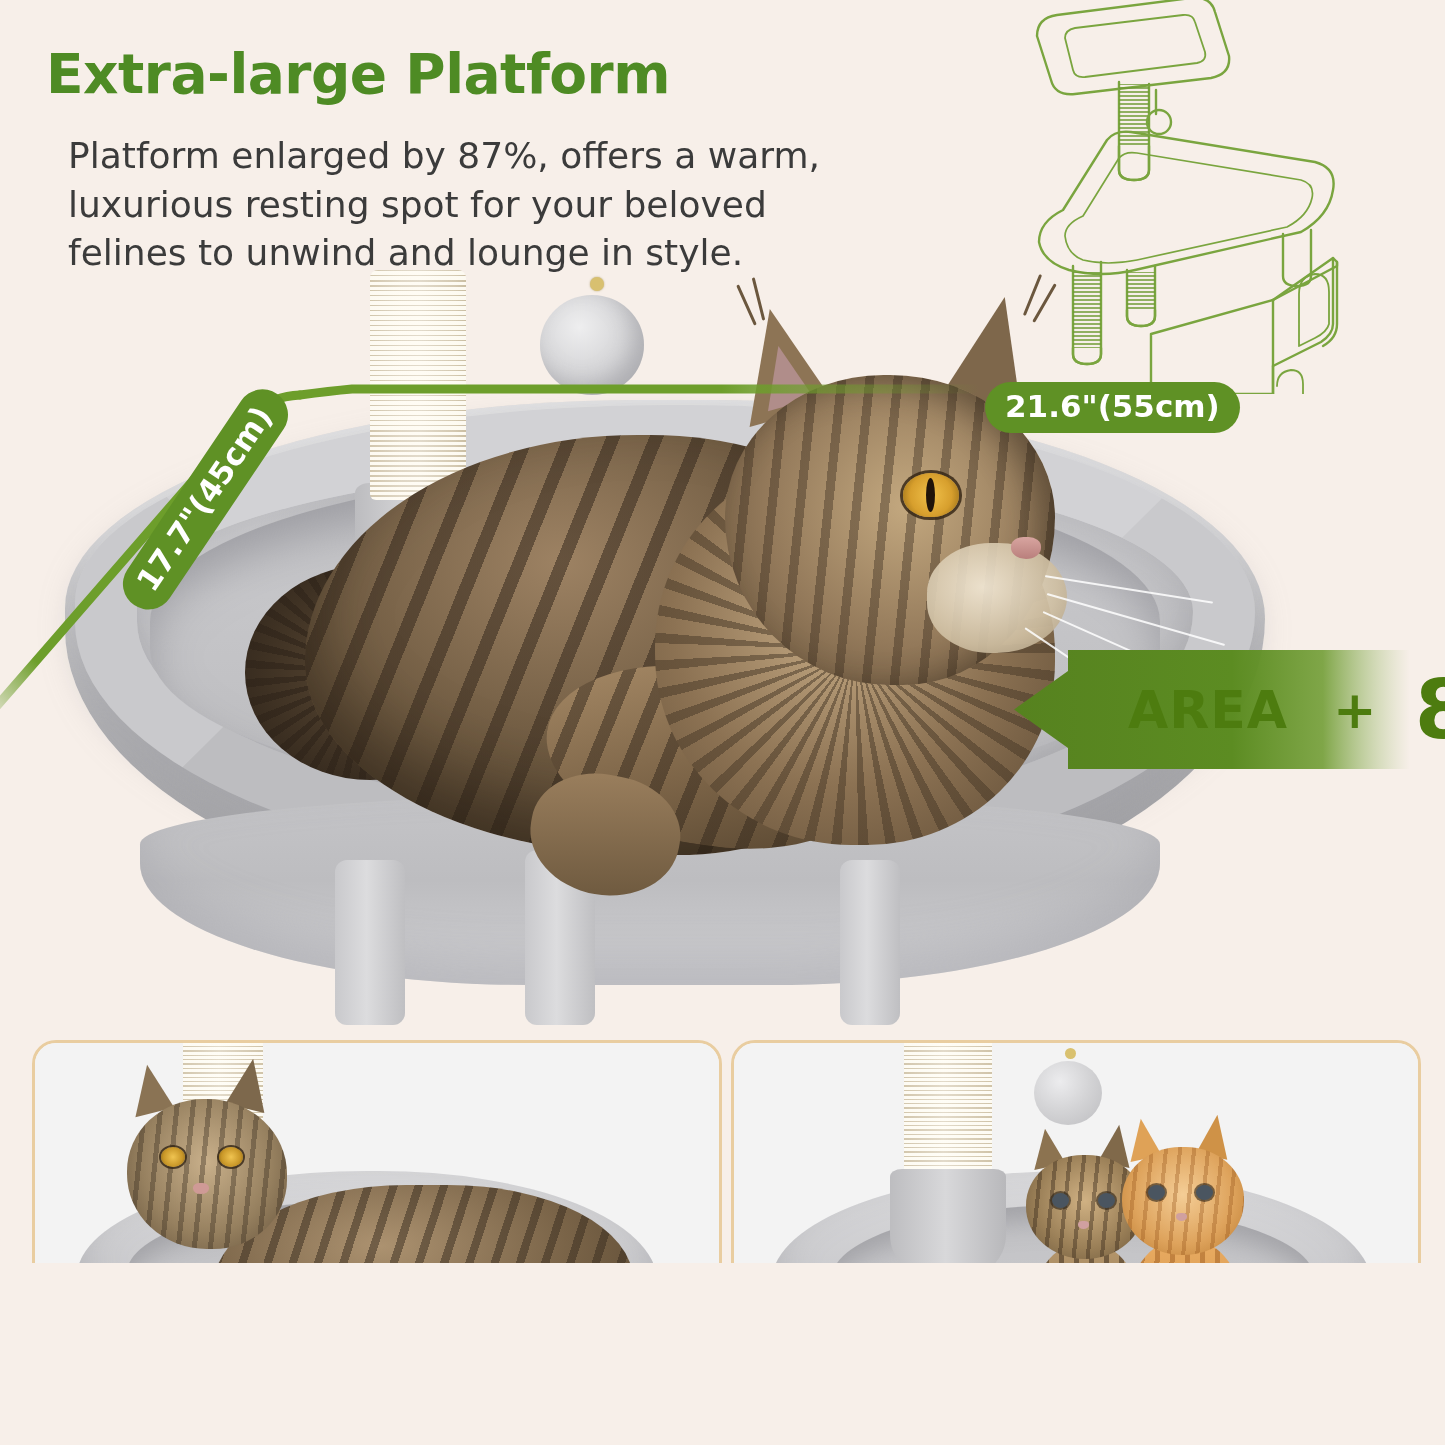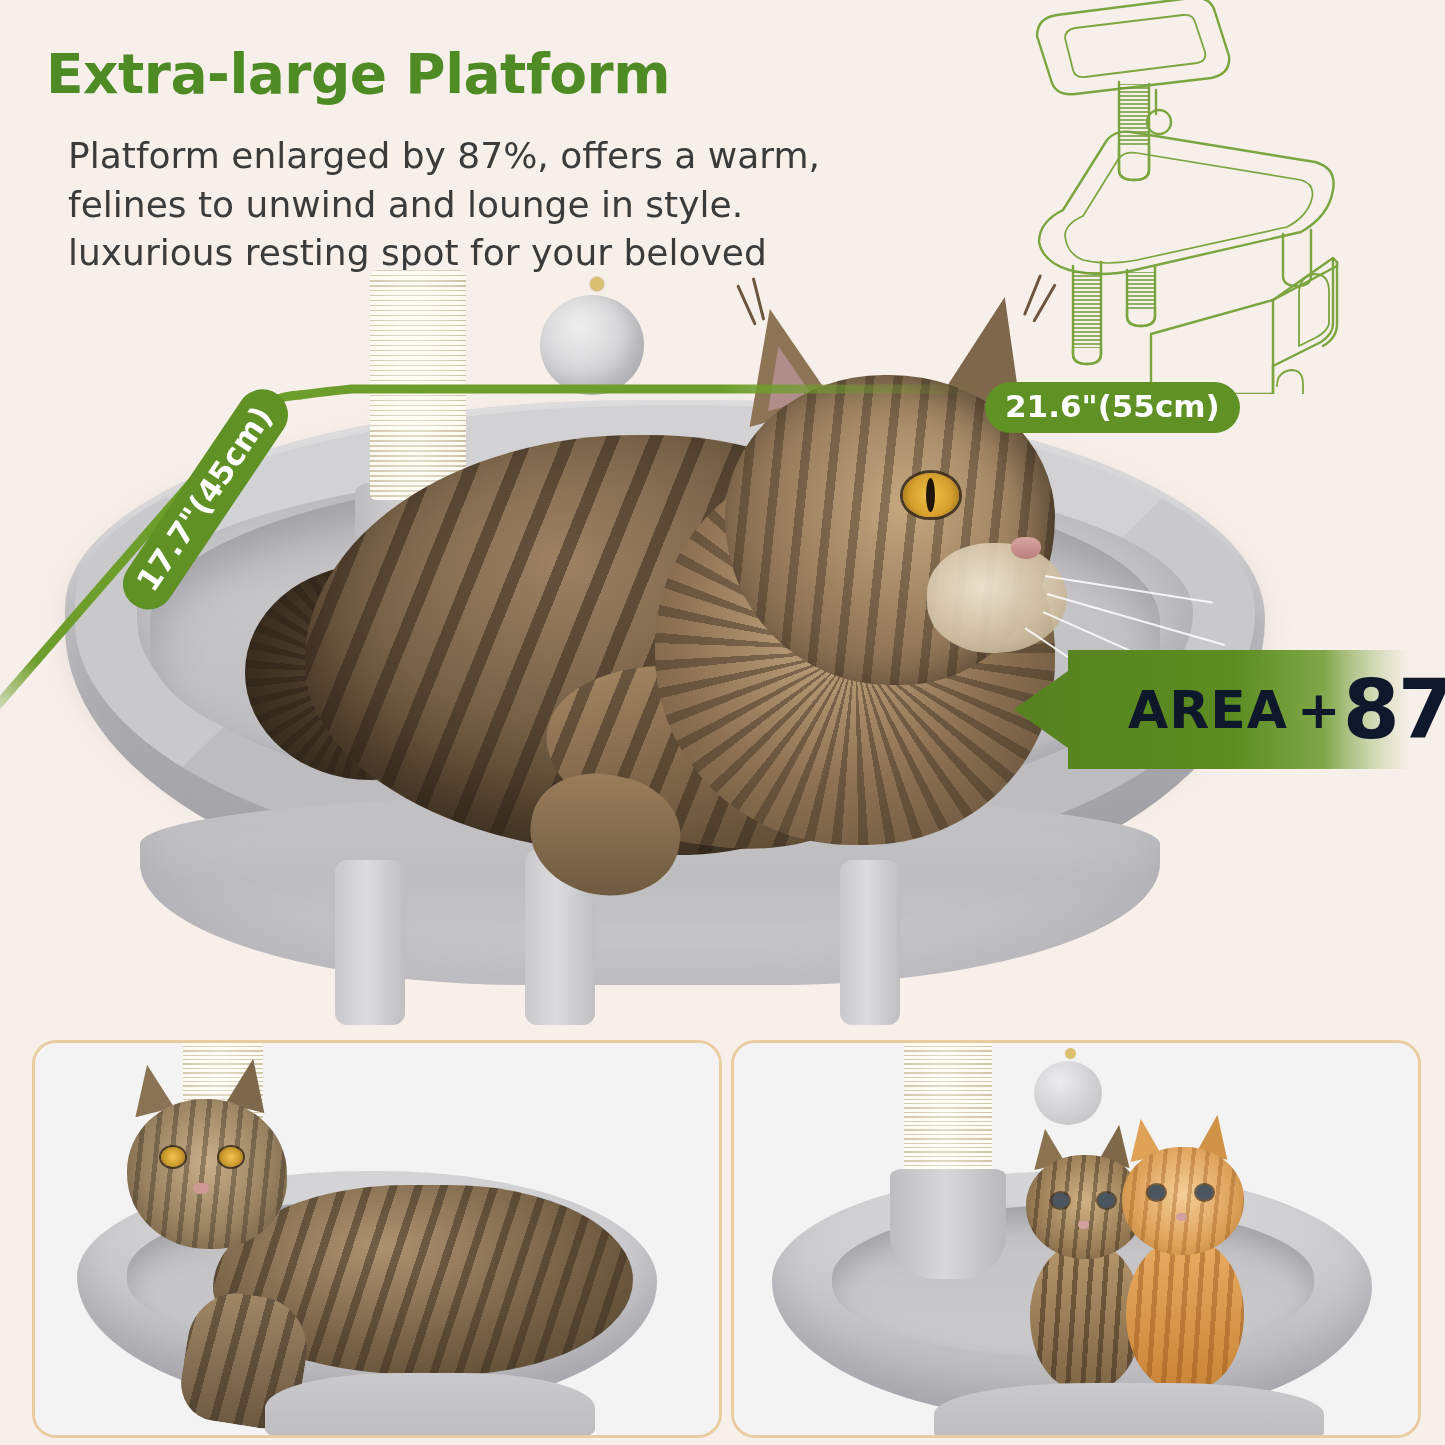--- a/index.html
+++ b/index.html
@@ -3,21 +3,21 @@
 <meta charset="utf-8">
 <style>
   * { margin:0; padding:0; box-sizing:border-box; }
   html,body { width:1445px; height:1445px; }
   body {
     font-family: "Liberation Sans", sans-serif;
     background:#F7EFE9;
     overflow:hidden;
     position:relative;
   }
-  .page { position:relative; width:1445px; height:1445px; background:#F7EFE9; overflow:hidden;border-radius:24px; }
+  .page { position:relative; width:1445px; height:1263px; background:#F7EFE9; overflow:hidden;border-radius:24px; }
 
   
   .headline {
     position:absolute; left:46px; top:42px;
     font-size:55px; font-weight:700; color:#4E8B24;
     letter-spacing:-0.5px; white-space:nowrap;
     font-family:"DejaVu Sans", sans-serif;
   }
   .subcopy {
     position:absolute; left:44px; top:132px; width:920px;
@@ -205,22 +205,22 @@
   .pill-d {
     left:78px; top:474px; padding:9px 20px 11px; font-size:31px;
     transform:rotate(-56deg); transform-origin:center center;
   }
 
   
   .area-badge { position:absolute; left:1010px; top:642px; width:400px; height:135px; }
   .area-badge svg { position:absolute; inset:0; width:100%; height:100%; }
   .area-text {
     position:absolute; left:118px; top:0; height:135px; width:270px;
-    display:flex; align-items:center; color:#0f172a;
-    font-family:"DejaVu Sans", sans-serif; font-weight:700;
+    display:flex; align-items:center; color:#4d7c0f;
+    font-family:"DejaVu Sans", sans-serif; font-weight:700;gap:36px;
   }
   .area-word { font-size:52px; letter-spacing:1px; }
   .area-plus { font-size:52px; margin-left:9px; }
   .area-num  { font-size:82px; line-height:.9; margin-left:2px; letter-spacing:-2px; }
 
   
   .thumbs { position:absolute; left:0; top:1040px; width:1445px; height:405px; }
   .thumb {
     position:absolute; top:0; width:690px; height:398px;
     border:3px solid #E9CDA0; border-radius:24px; background:#F4F4F4; overflow:hidden;
@@ -330,22 +330,22 @@
   .tr-base { position:absolute; left:200px; top:340px; width:390px; height:62px; background:linear-gradient(180deg,#cacacd,#bcbcbf); border-radius:40% 40% 16% 16% / 50% 50% 20% 20%; }
 </style>
 </head>
 <body>
 
 <div class="page">
 
   <div class="headline">Extra-large Platform</div>
   <div class="subcopy">
     <div>Platform enlarged by 87%, offers a warm,</div>
+    <div>luxurious resting spot for your beloved</div>
     <div>felines to unwind and lounge in style.</div>
-    <div>luxurious resting spot for your beloved</div>
   </div>
 
   <div class="lineart">
     <svg viewBox="0 0 430 400" fill="none" stroke="#7AA53F" stroke-width="2.4" stroke-linejoin="round" stroke-linecap="round">
       <defs>
         <linearGradient id="sisalG" x1="0" y1="0" x2="0" y2="1">
           <stop offset="0%" stop-color="#6E9B33"></stop>
           <stop offset="100%" stop-color="#A8C87C"></stop>
         </linearGradient>
         <pattern id="ribs" width="6" height="4" patternUnits="userSpaceOnUse">

